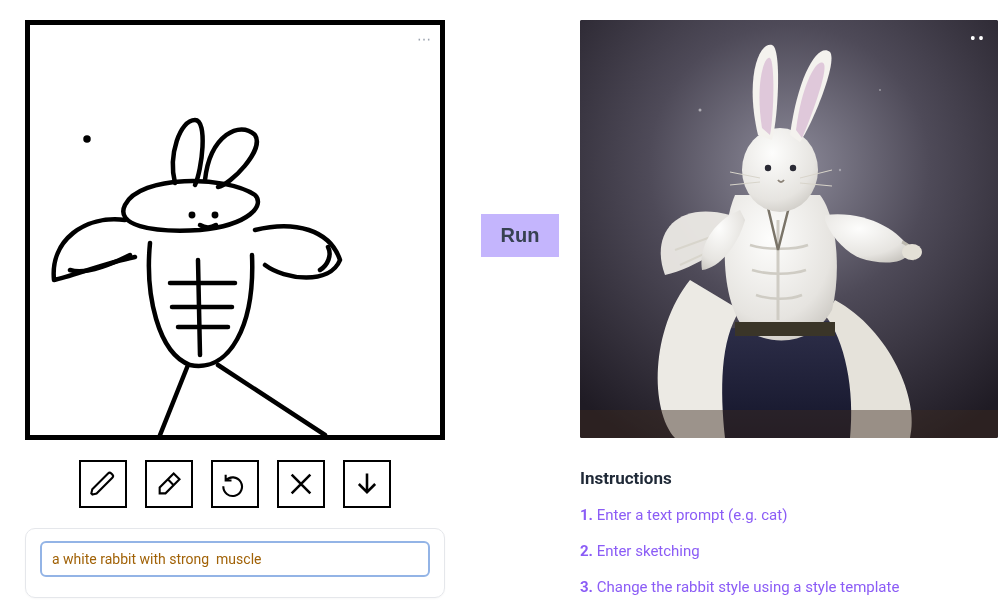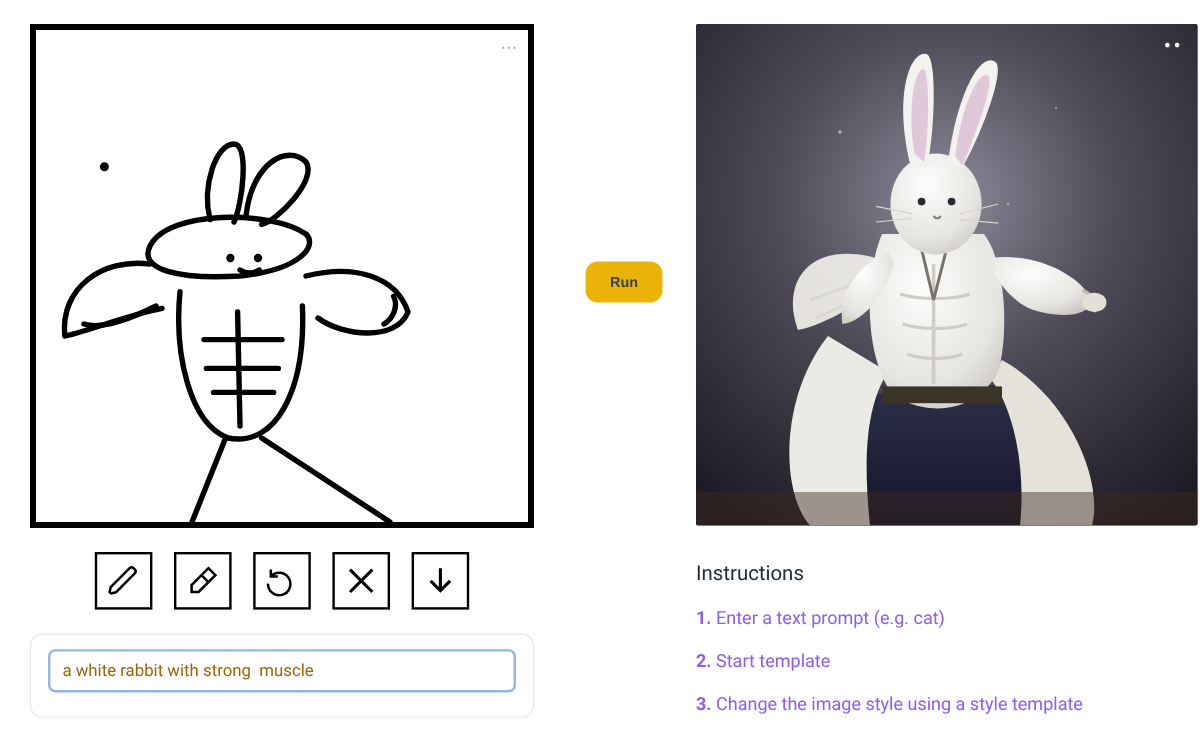--- a/index.html
+++ b/index.html
@@ -90,25 +90,25 @@
       border-radius: 6px;
       padding: 8px 10px;
       font-size: 14px;
       color: #a16207;
       resize: none;
       outline: none;
       font-family: inherit;
       height: 36px;
     }
     .run-btn {
-      background: #eab308;
+      background: #c4b5fd;
       border: none;
-      border-radius: 10px;
+      border-radius: 0;
       padding: 10px 20px;
-      font-size: 12px;
+      font-size: 20px;
       font-weight: 600;
       color: #374151;
       cursor: pointer;
     }
     .output-box {
       width: 418px;
       height: 418px;
       background: #2a2530;
       border-radius: 2px;
       position: relative;
@@ -121,21 +121,21 @@
       color: #fff;
       font-size: 18px;
       letter-spacing: 2px;
       z-index: 5;
     }
     .instructions {
       margin-top: 30px;
     }
     .instructions h3 {
       font-size: 17px;
-      font-weight: 400;
+      font-weight: 700;
       margin-bottom: 18px;
     }
     .instructions ol {
       list-style: none;
       font-size: 15px;
       color: #8b5cf6;
     }
     .instructions li {
       margin-bottom: 18px;
     }
@@ -291,18 +291,18 @@
         <path d="M180 158 L150 152 M180 162 L150 165 M220 158 L252 150 M220 163 L252 166" stroke="#d8d4ca" stroke-width="1"></path>
 
         <rect x="0" y="390" width="418" height="28" fill="#3b2a1e" opacity="0.45"></rect>
       </svg>
     </div>
 
     <div class="instructions">
       <h3>Instructions</h3>
       <ol>
         <li><b>1.</b> <span>Enter a text prompt (e.g. cat)</span></li>
-        <li><b>2.</b> <span>Start template</span></li>
-        <li><b>3.</b> <span>Change the image style using a style template</span></li>
+        <li><b>2.</b> <span>Enter sketching</span></li>
+        <li><b>3.</b> <span>Change the rabbit style using a style template</span></li>
       </ol>
     </div>
   </div>
 </div>
 
 </body></html>

